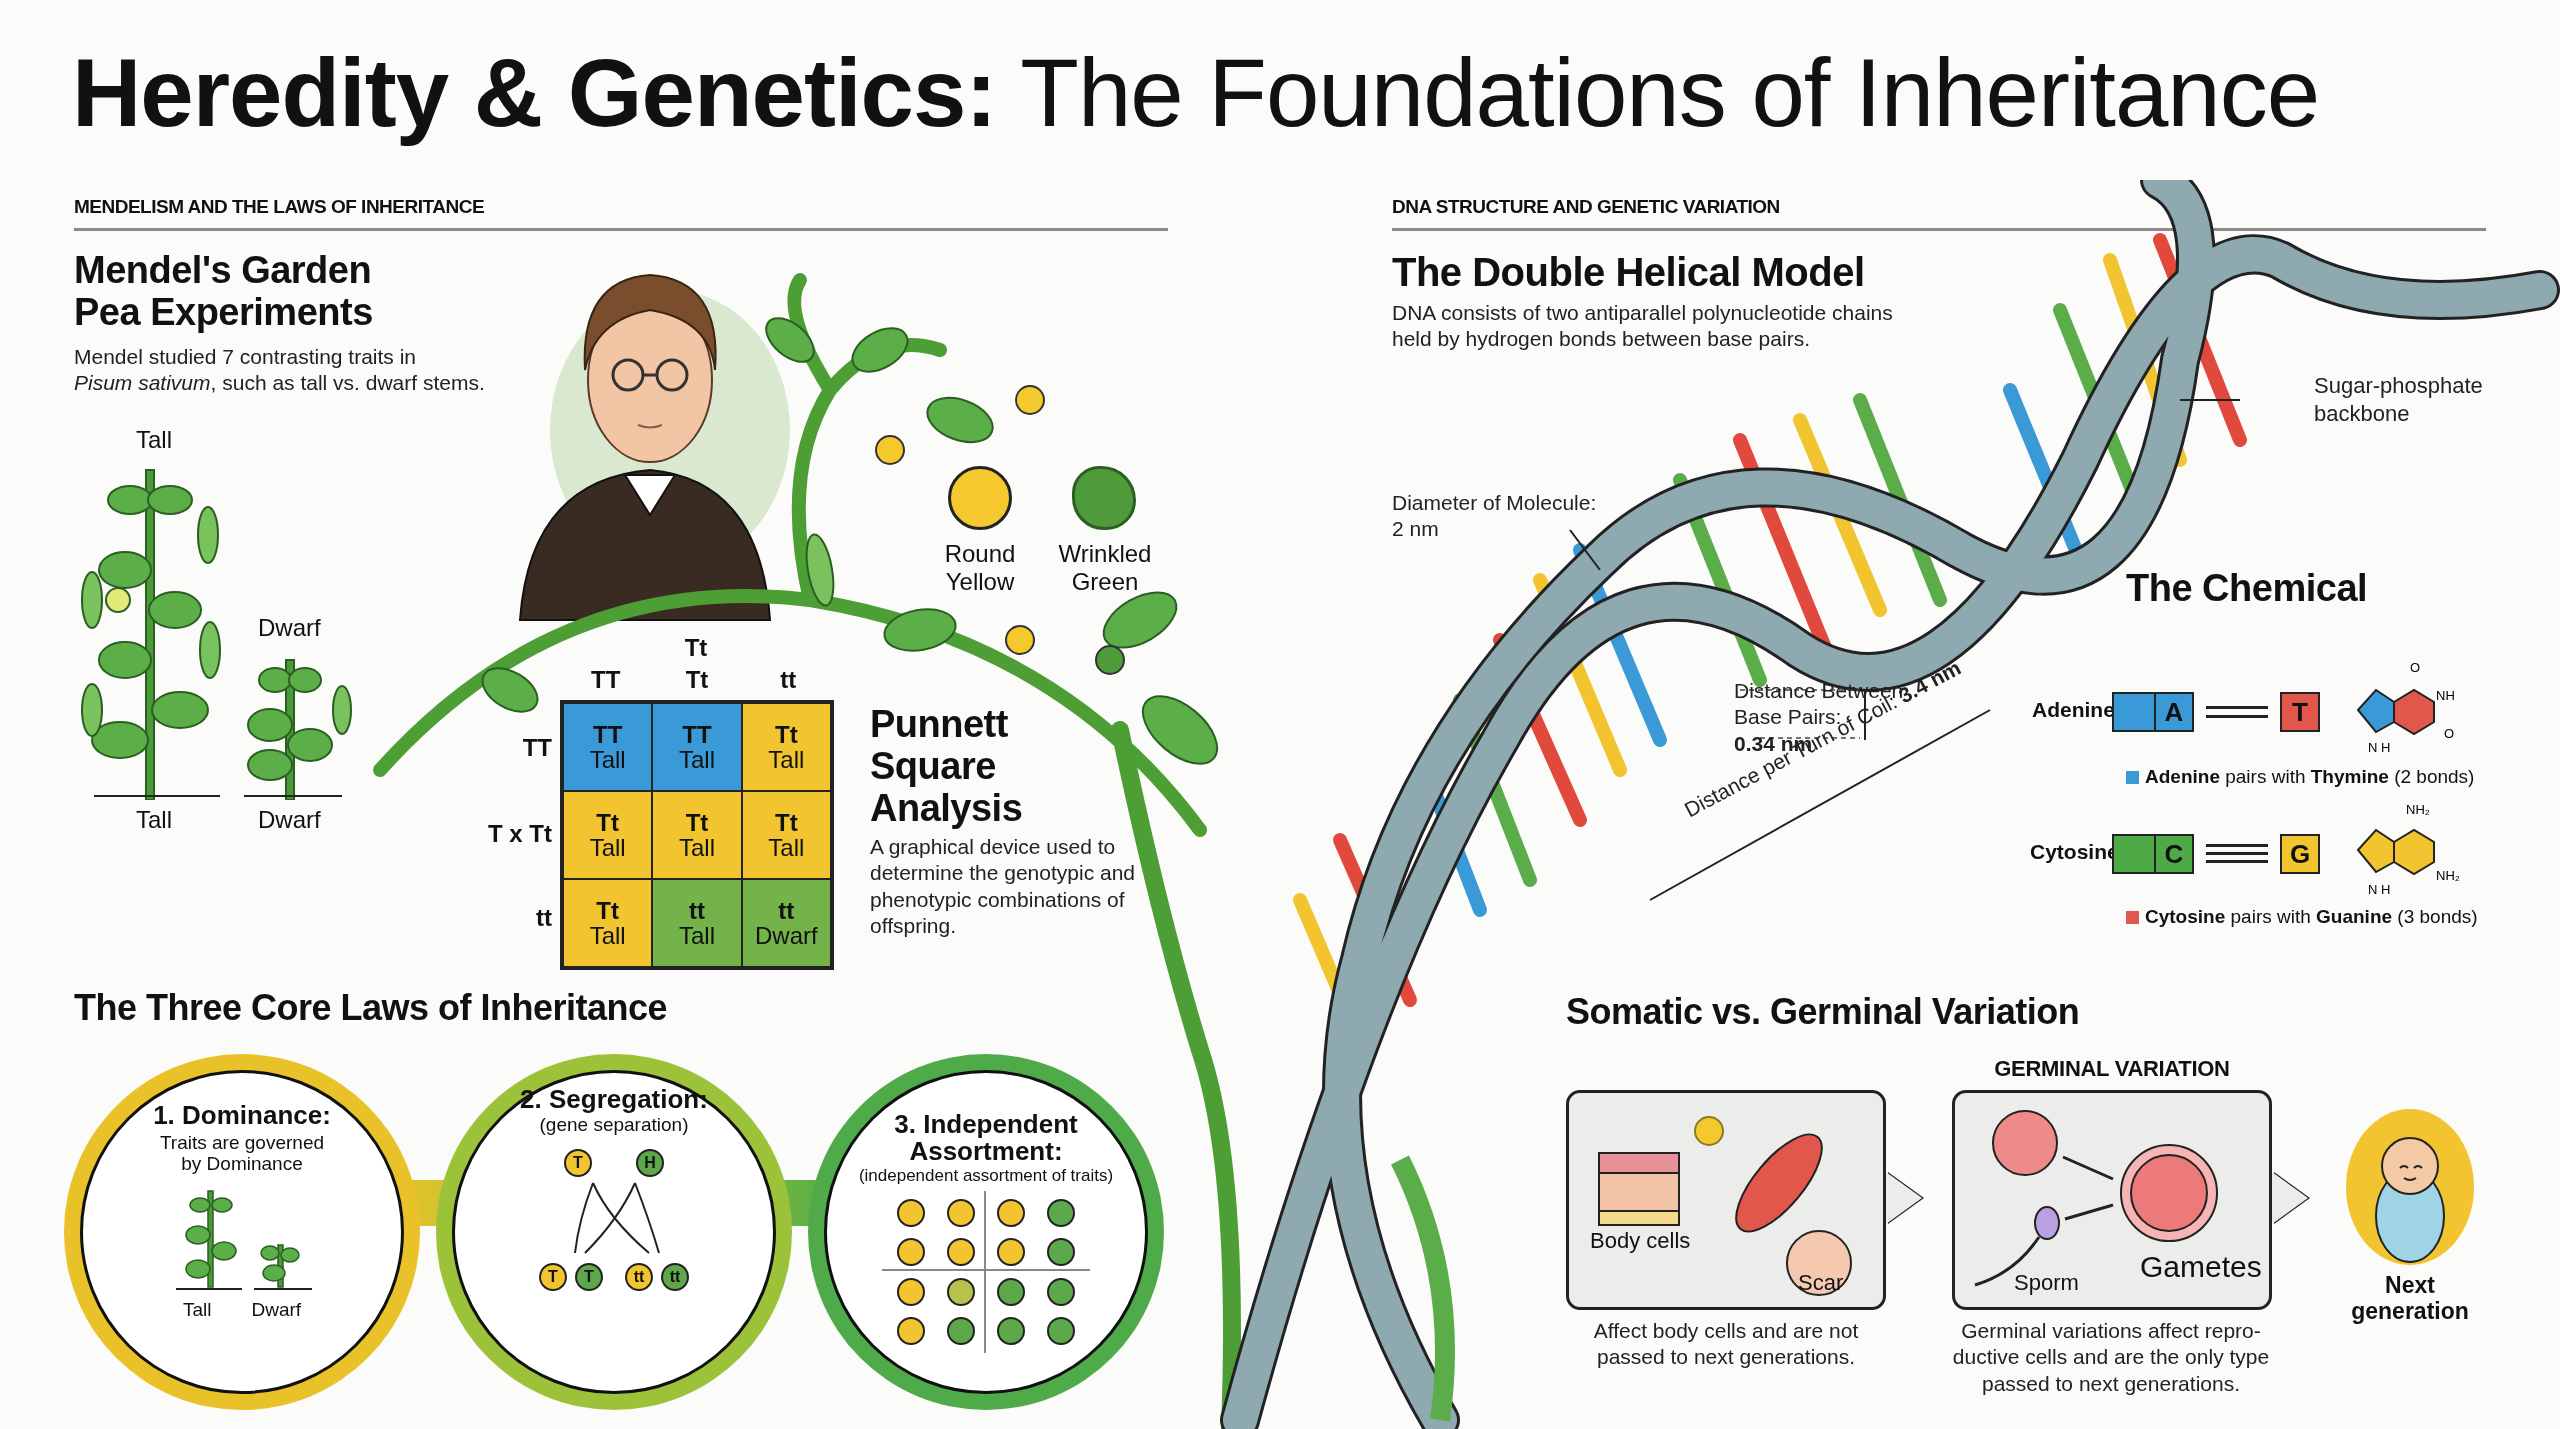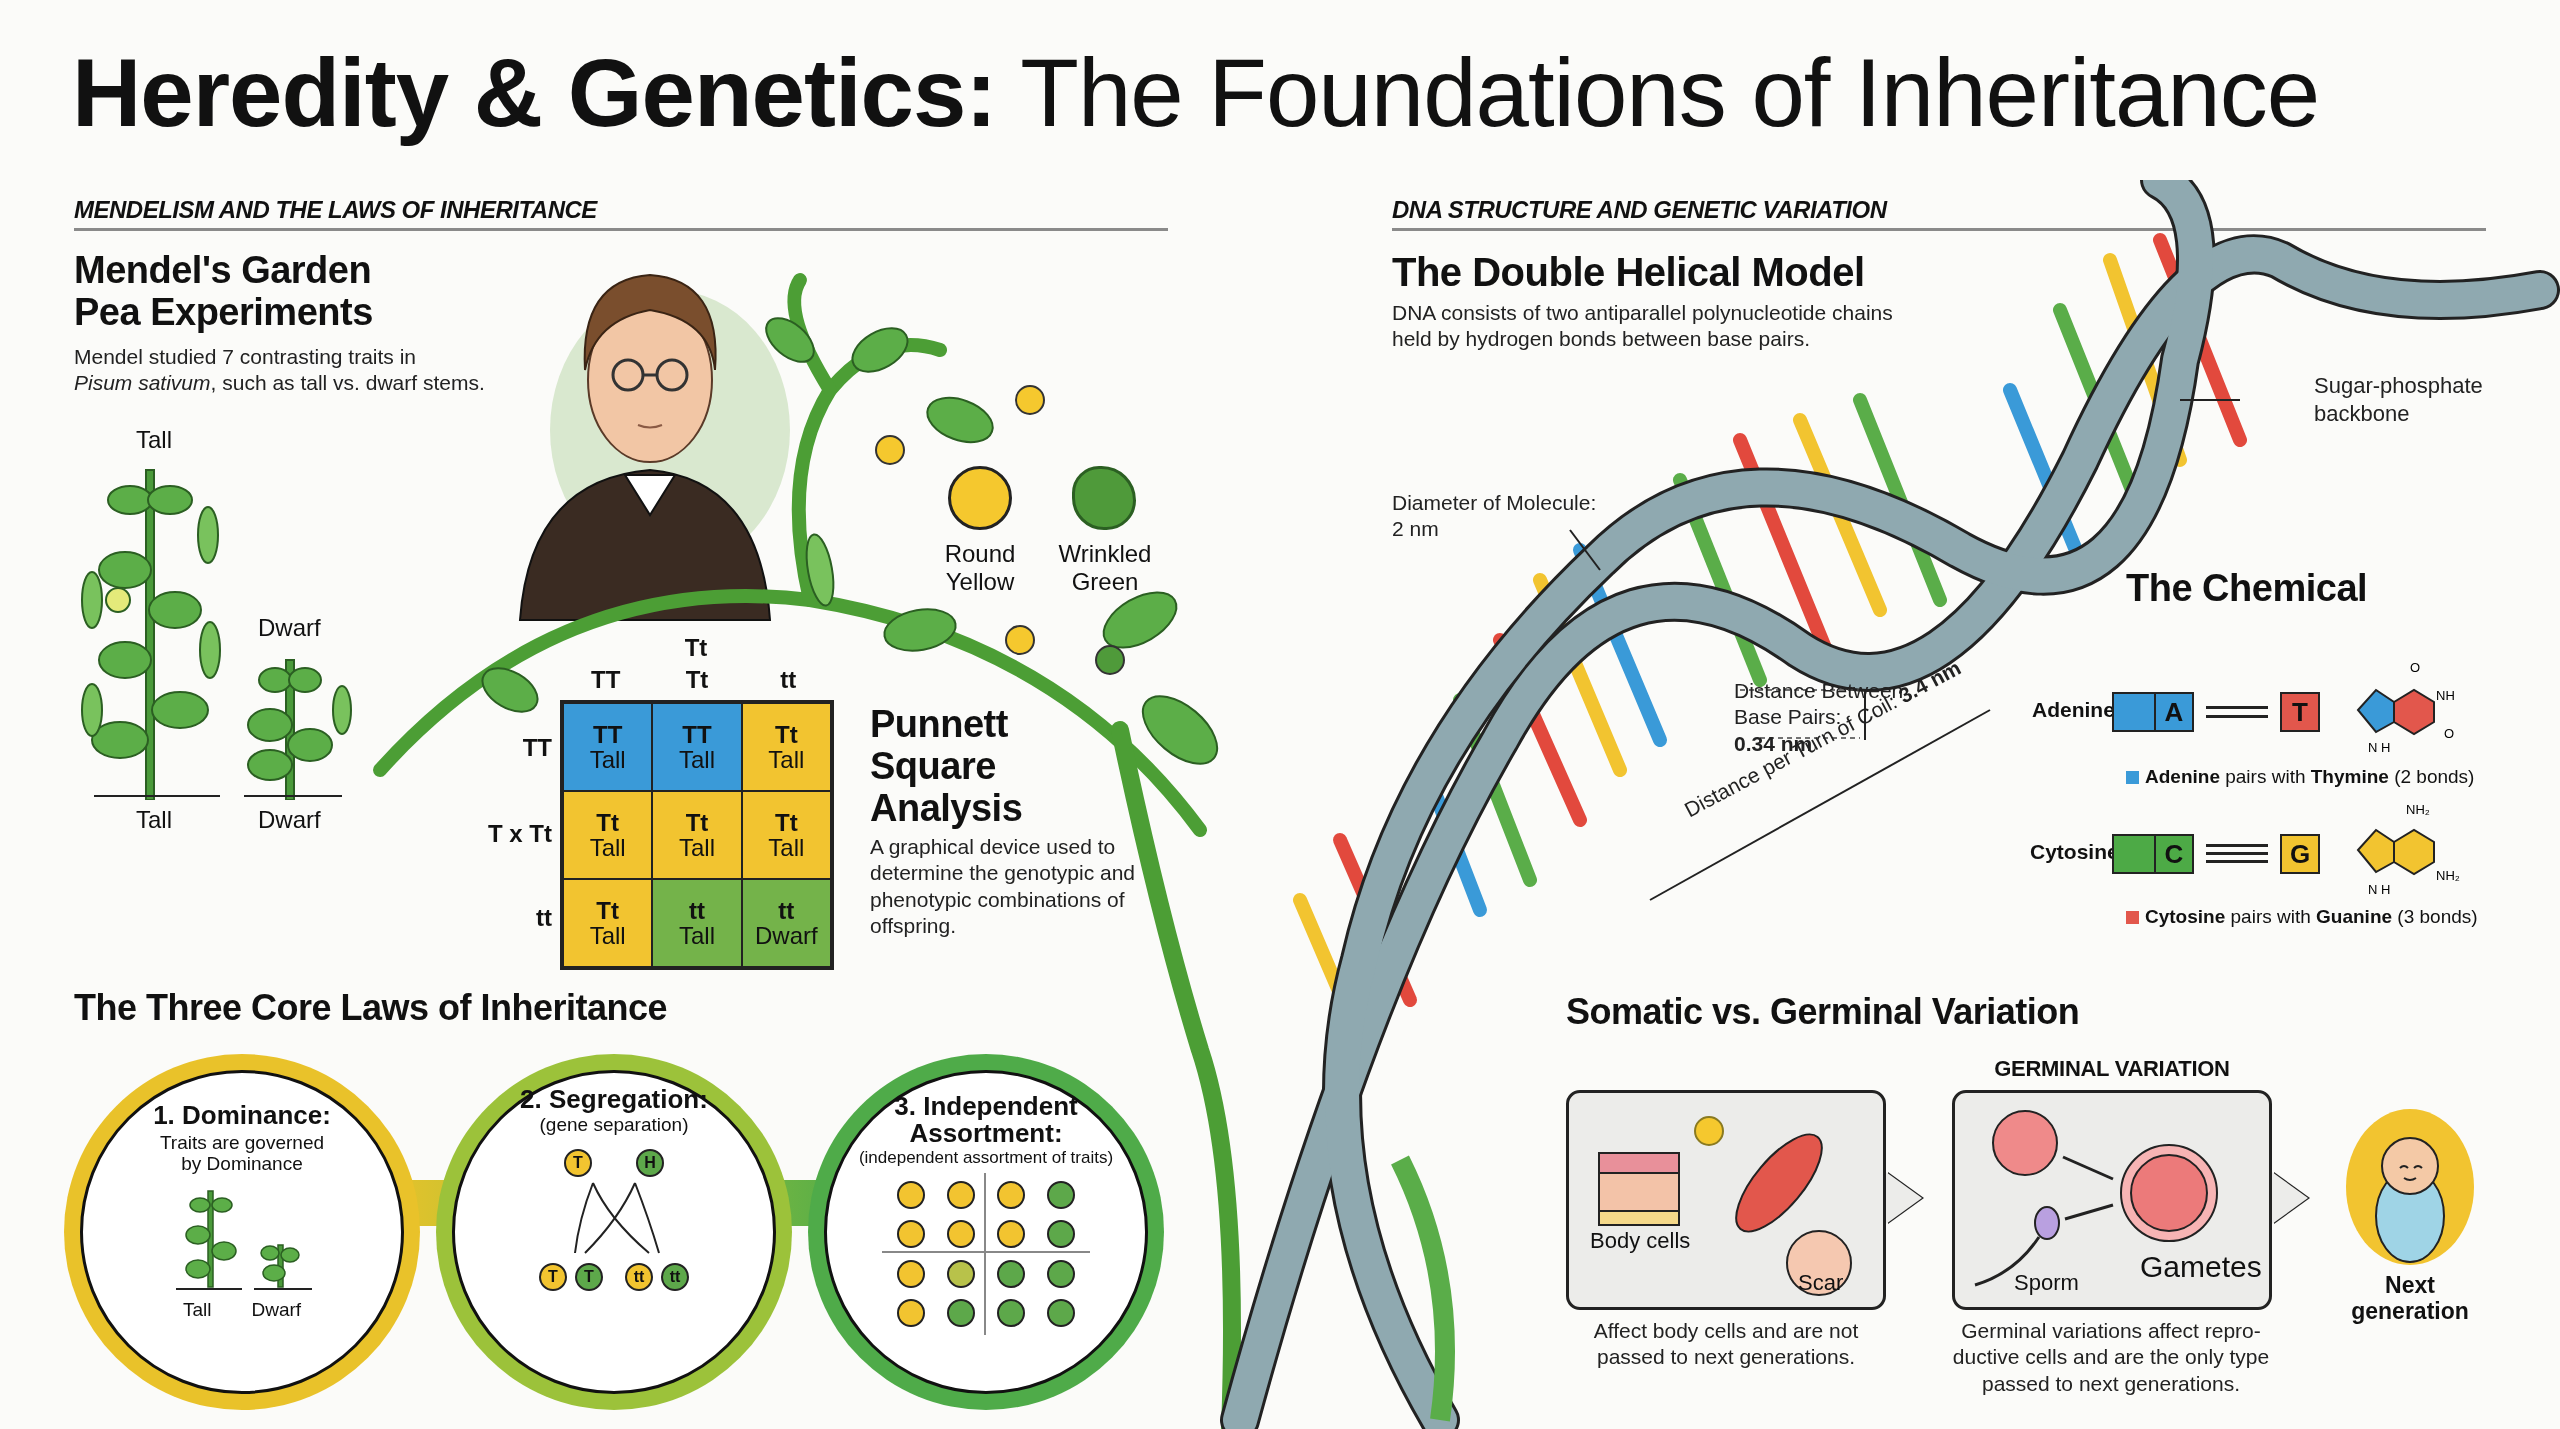--- a/index.html
+++ b/index.html
@@ -4,21 +4,21 @@
 <style>
   html, body { margin:0; padding:0; }
   body {
     width:2560px; height:1429px; position:relative; overflow:hidden;
     background:#fbfbf9; font-family:"Liberation Sans", sans-serif; color:#111;
   }
   .abs { position:absolute; }
   .title { left:72px; top:40px; font-size:96px; line-height:1.1; letter-spacing:-1px; white-space:nowrap; }
   .title .b { font-weight:700; }
   .title .n { font-weight:400; }
-  .sec-label { font-size:24px; font-weight:700; letter-spacing:-0.5px;font-style:italic; }
+  .sec-label { font-size:19px; font-weight:700; letter-spacing:-0.5px; }
   .rule { height:3px; background:#8a8a8a; }
   .h2 { font-size:38px; font-weight:700; line-height:1.1; letter-spacing:-0.5px; }
   .body { font-size:21px; line-height:1.25; color:#222; }
   .lbl { font-size:24px; color:#111; }
   .lbl-c { text-align:center; }
   
   .pgrid { left:560px; top:700px; width:268px; height:264px; display:grid; grid-template-columns:repeat(3,1fr); grid-template-rows:repeat(3,1fr); border:3px solid #222; }
   .pcell { border:1.5px solid #222; display:flex; flex-direction:column; align-items:center; justify-content:center; font-size:24px; line-height:1.05; }
   .pcell .g { font-weight:700; }
   .blue { background:#3a9ad8; }
@@ -240,21 +240,21 @@
   </svg>
   <div style="display:flex;justify-content:center;gap:8px;">
     <span class="dot dy">T</span>
     <span class="dot dg">T</span>
     <span class="dot dy" style="margin-left:14px;">tt</span>
     <span class="dot dg">tt</span>
   </div>
 </div>
 
 <div class="law" style="left:824px;top:1070px;width:324px;height:324px;">
-  <div class="law-title" style="margin-top:20px;line-height:1.05;">
+  <div class="law-title" style="margin-top:38px;line-height:1.05;">
     <div>3. Independent</div>
     <div>Assortment:</div>
   </div>
   <div class="law-sub" style="font-size:17px;">(independent assortment of traits)</div>
   <div style="position:relative;width:200px;height:150px;margin:12px auto 0;display:grid;grid-template-columns:repeat(4,1fr);row-gap:8px;">
     <span class="dot dy" style="margin:auto"></span>
       <span class="dot dy" style="margin:auto"></span>
       <span class="dot dy" style="margin:auto"></span>
       <span class="dot dg" style="margin:auto"></span>
     <span class="dot dy" style="margin:auto"></span>

